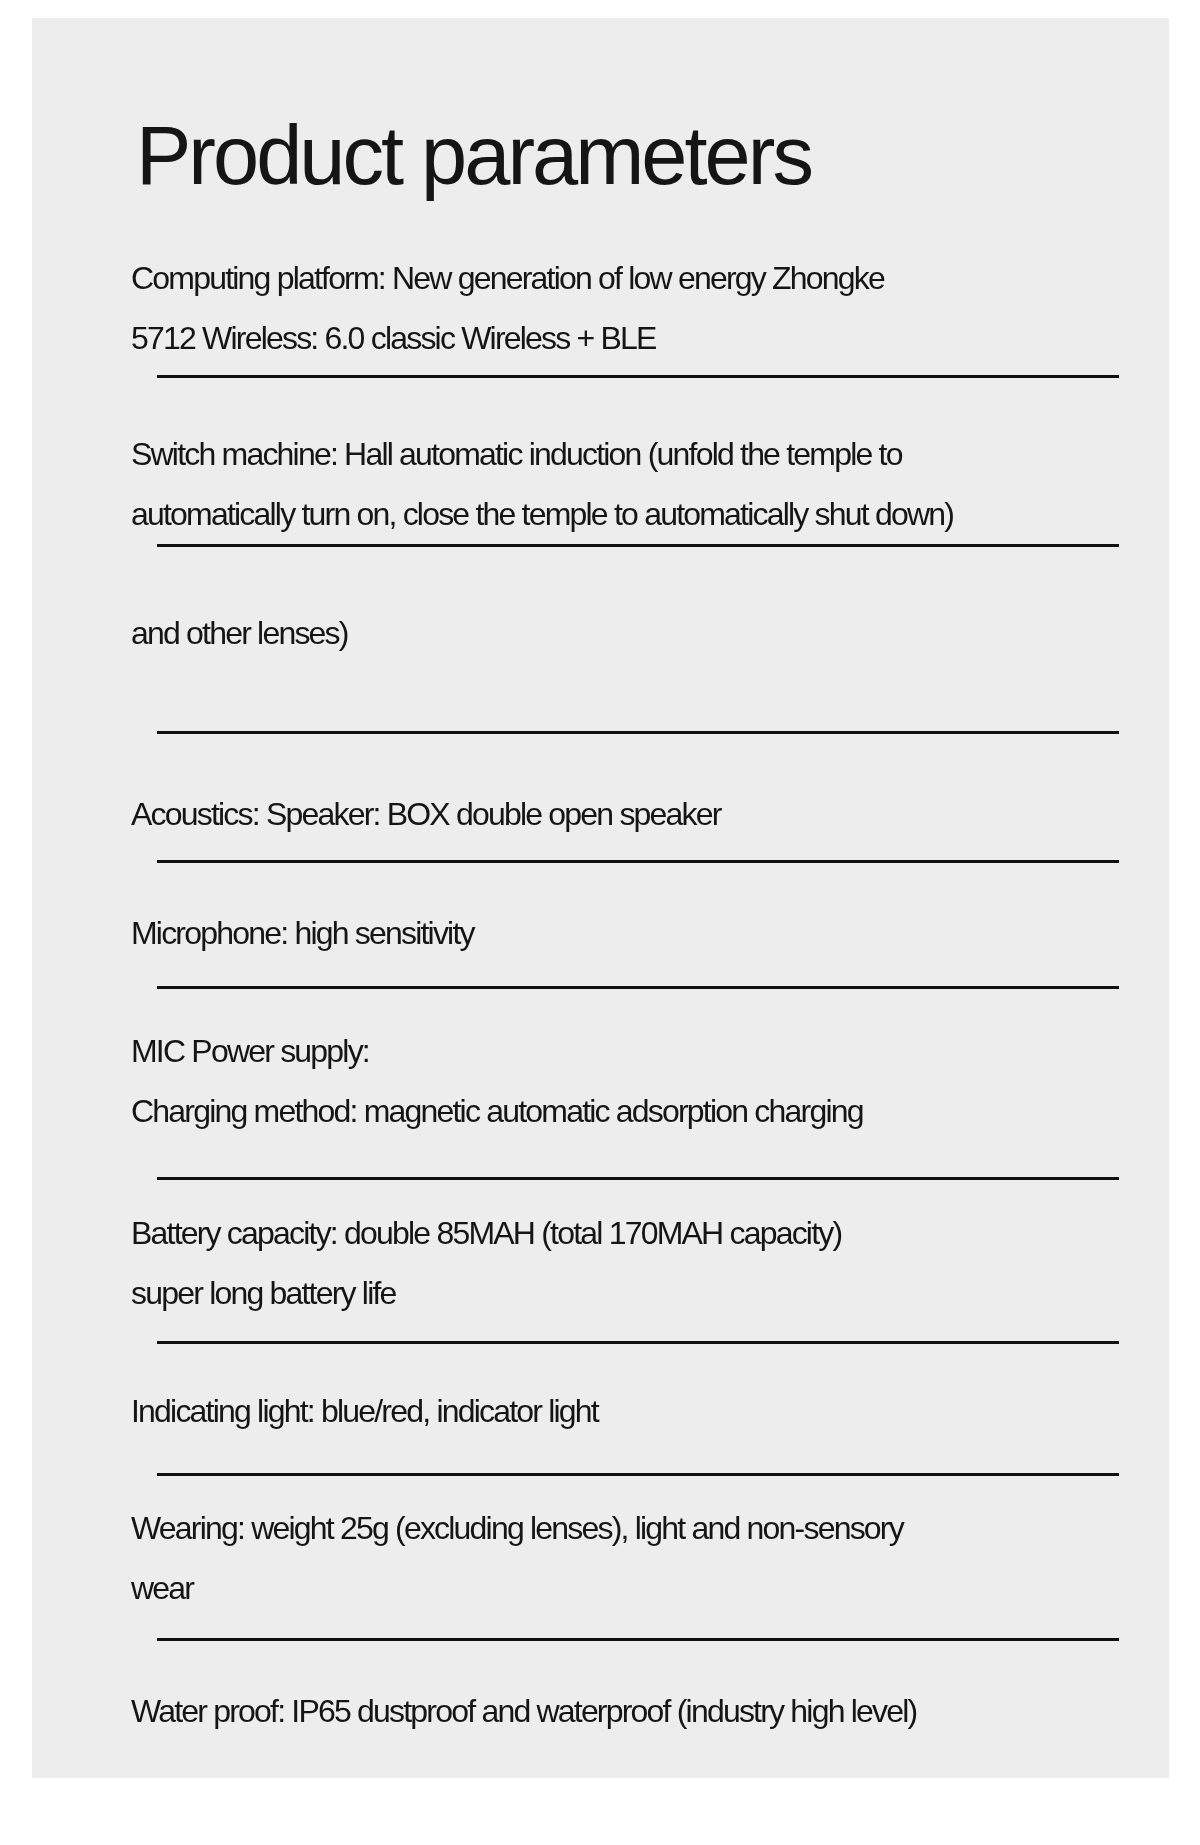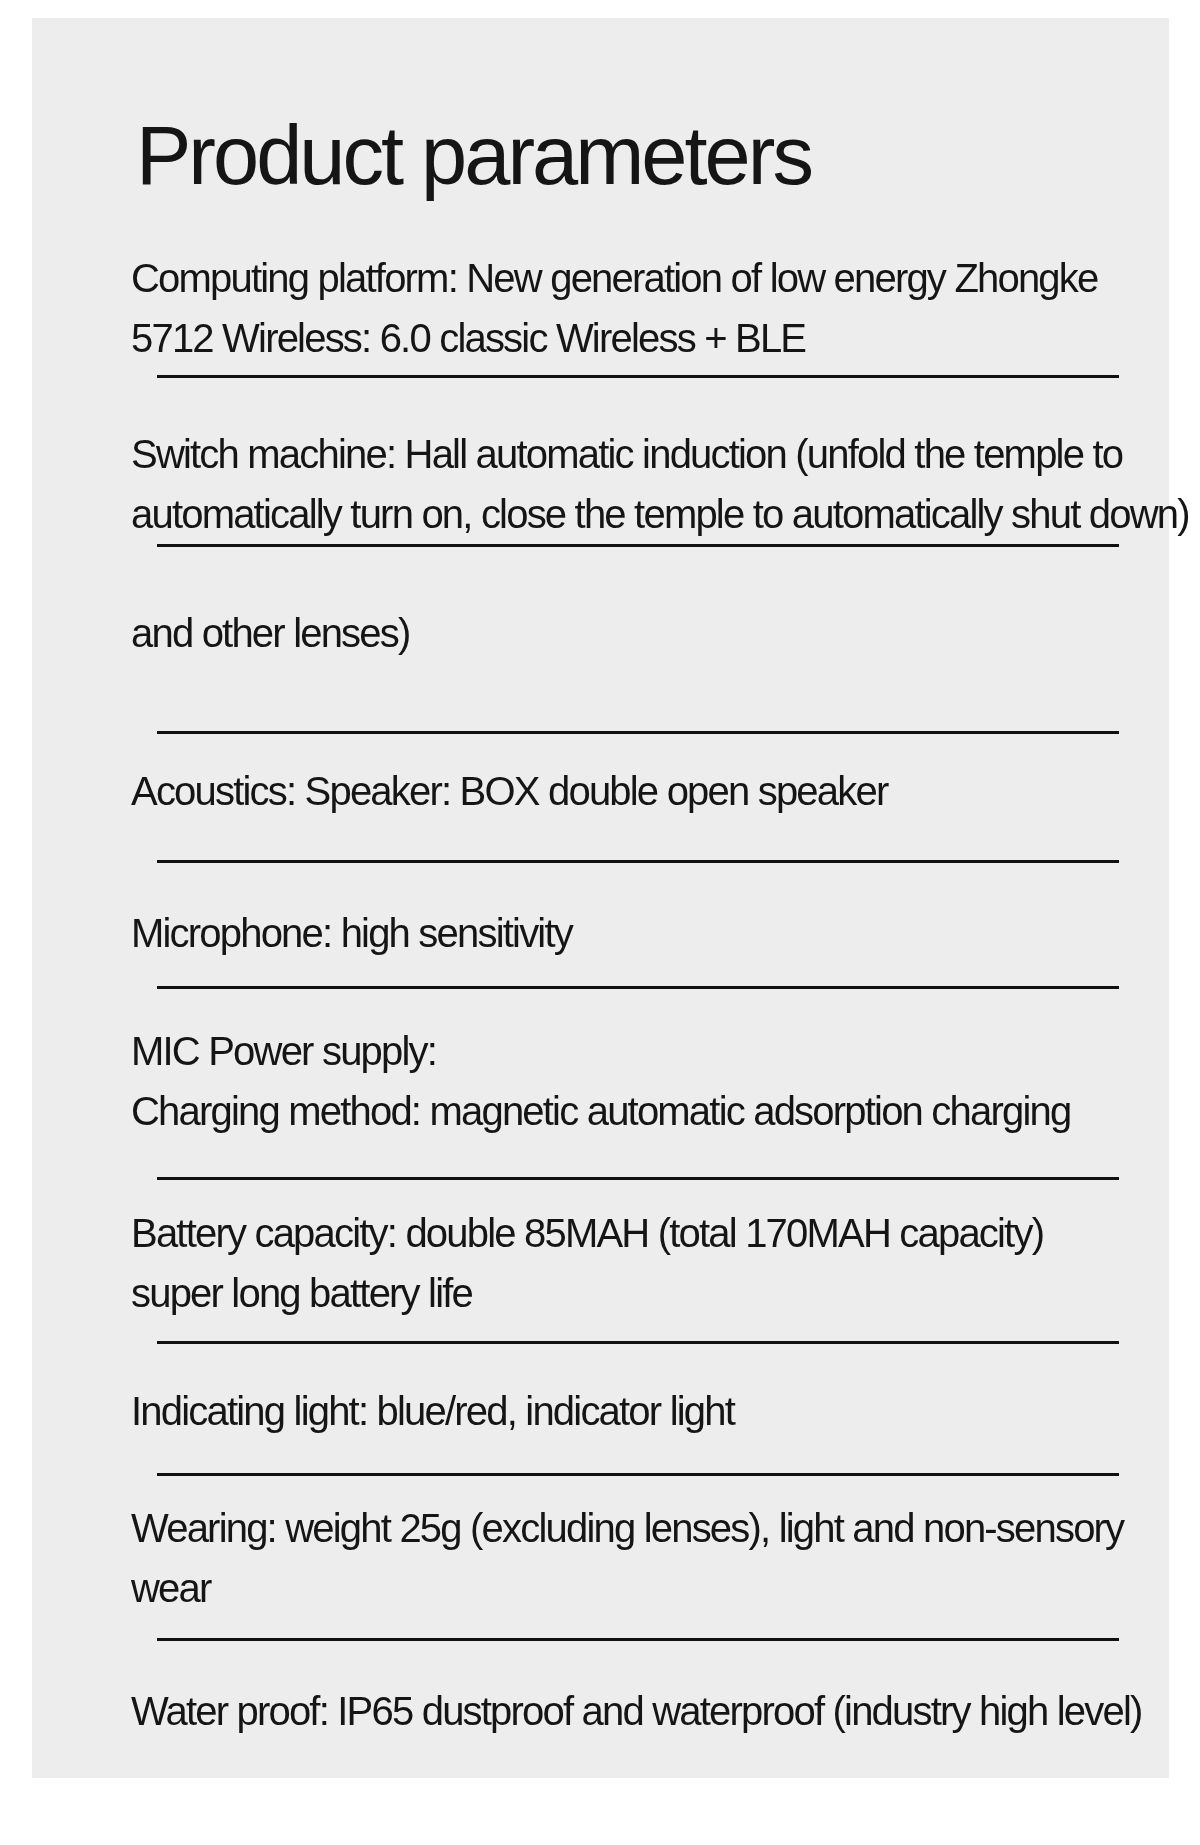--- a/index.html
+++ b/index.html
@@ -37,21 +37,21 @@
     white-space: nowrap;
   }
   .spec {
     position: absolute;
     left: 99px;
     margin: 0;
     color: var(--text-color, #151515);
   }
   .spec-line {
     margin: 0;
-    font-size: 40px;
+    font-size: 32px;
     line-height: 60px;
     letter-spacing: -1.8px;
     white-space: nowrap;
   }
   .divider {
     position: absolute;
     left: 125px;
     width: 962px;
     height: 3px;
     background: var(--divider-color, #111111);
@@ -75,21 +75,21 @@
       <p class="spec-line">Switch machine: Hall automatic induction (unfold the temple to</p>
       <p class="spec-line">automatically turn on, close the temple to automatically shut down)</p>
     </section>
     <div class="divider" style="top:526px"></div>
 
     <section class="spec" style="top:585px">
       <p class="spec-line">and other lenses)</p>
     </section>
     <div class="divider" style="top:713px"></div>
 
-    <section class="spec" style="top:743px">
+    <section class="spec" style="top:766px">
       <p class="spec-line">Acoustics: Speaker: BOX double open speaker</p>
     </section>
     <div class="divider" style="top:842px"></div>
 
     <section class="spec" style="top:885px">
       <p class="spec-line">Microphone: high sensitivity</p>
     </section>
     <div class="divider" style="top:968px"></div>
 
     <section class="spec" style="top:1003px">

